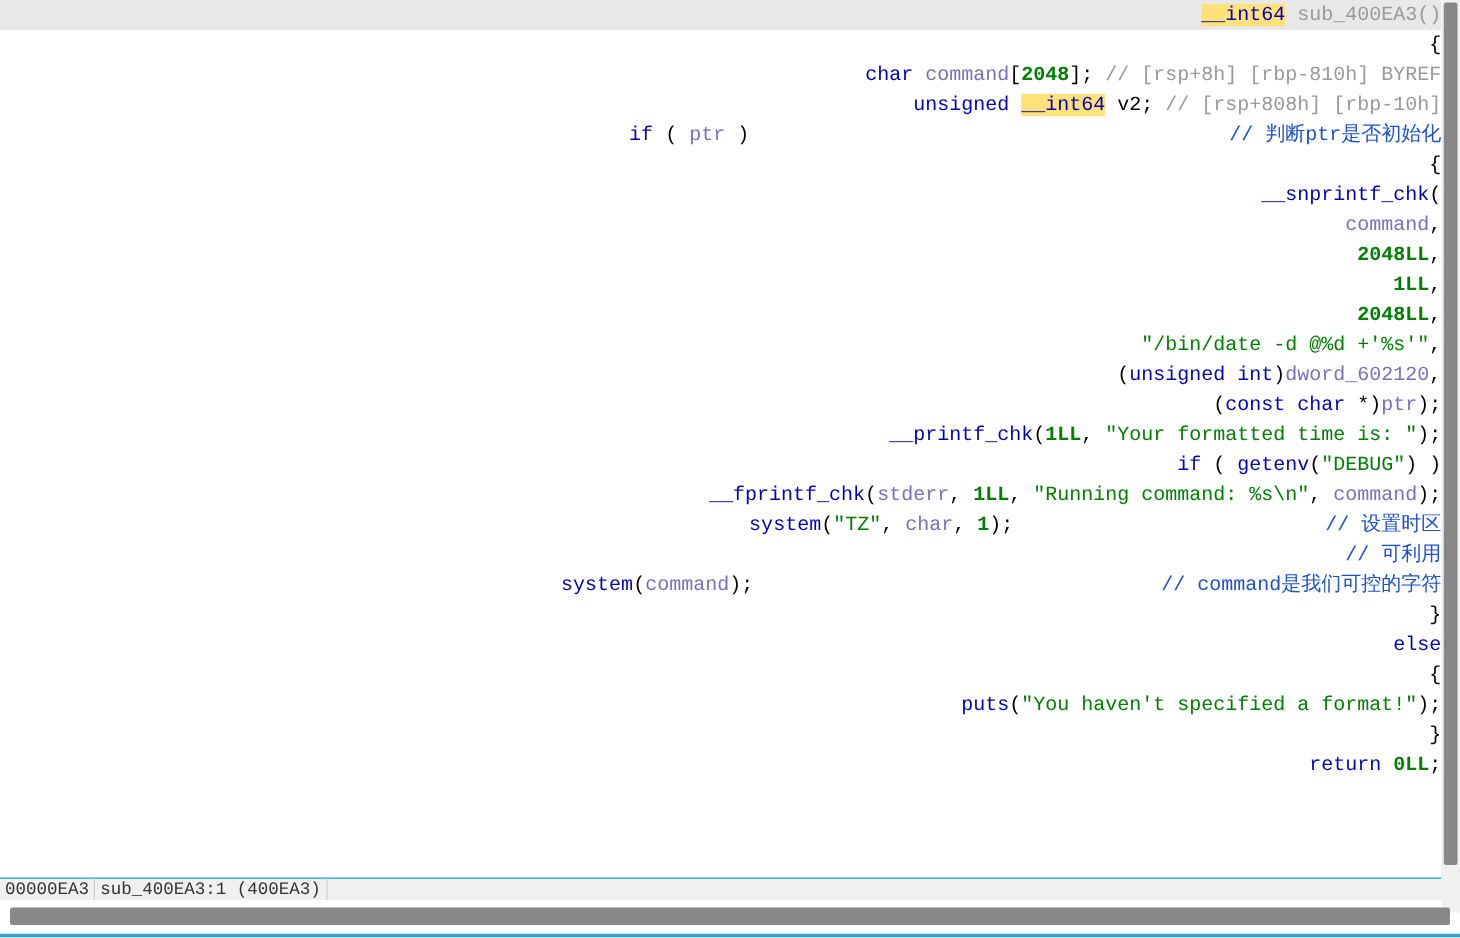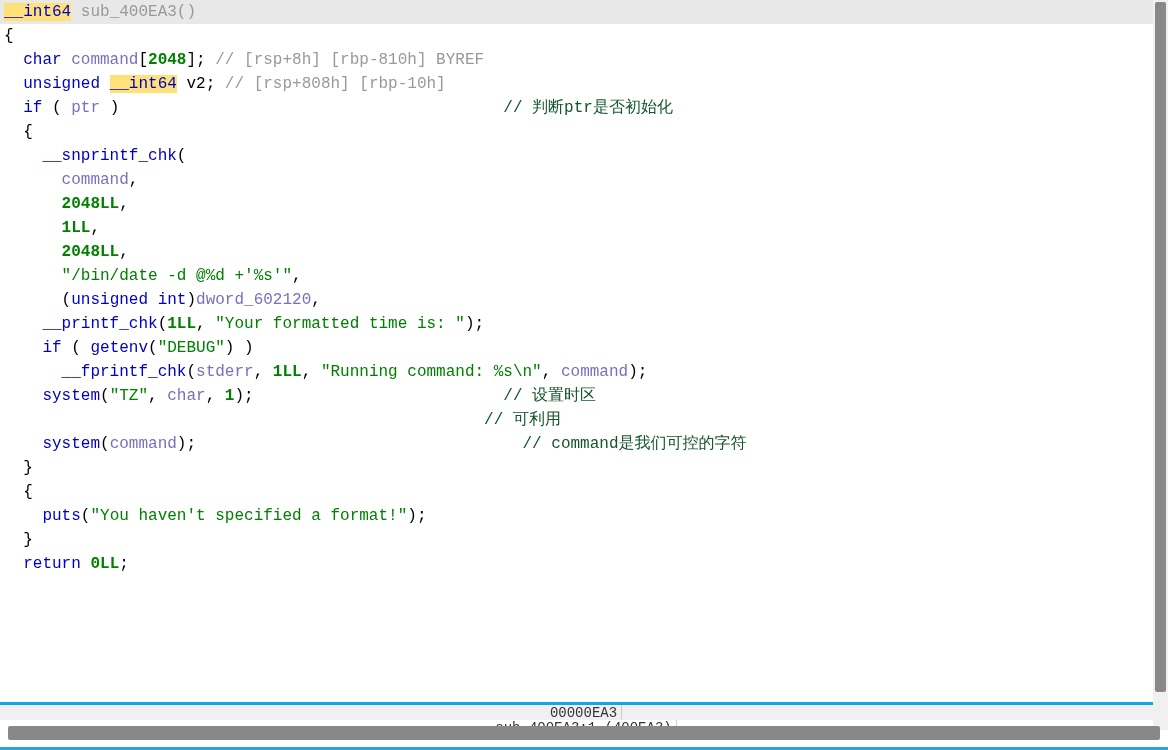--- a/index.html
+++ b/index.html
@@ -11,53 +11,53 @@
     height: 750px;
     overflow: hidden;
     position: relative;
   }
   .code-area {
     width: 1153px;
     height: 703px;
     overflow: hidden;
     background: #ffffff;
     line-height: 24px;
+    text-align: right;
   }
   .line {
     white-space: pre;
     padding-left: 4px;
   }
   .kw { color: #0000c0; }
   .type { color: #0000c0; }
   .var { color: #7a6fbf; }
   .num { color: #008000; font-weight: bold; }
   .str { color: #008000; }
-  .cmt { color: #14532d; }
+  .cmt { color: #1d4ed8; }
   .grey-cmt { color: #999999; }
   .highlight-line {
     background: #e8e8e8;
     display: block;
     width: 100%;
   }
   .hl-yellow {
     background: #ffe17a;
   }
   .status-bar {
     position: absolute;
     bottom: 30px;
     left: 0;
     height: 18px;
     width: 1168px;
     background: #f0f0f0;
-    border-top: 3px solid #0ea5e9;
+    border-top: 1px solid #0ea5e9;
     font-size: 14px;
     color: #333;
     display: flex;
     align-items: center;
-    flex-direction: column;
   }
   .status-cell {
     padding: 0 4px;
     border-right: 1px solid #ccc;
     height: 100%;
     display: flex;
     align-items: center;
   }
   .hscroll {
     position: absolute;
@@ -105,27 +105,29 @@
   <div class="line"><span></span></div>
   <div class="line"><span class="kw">  if</span><span> ( </span><span class="var">ptr</span><span> )                                        </span><span class="cmt">// 判断ptr是否初始化</span></div>
   <div class="line"><span>  {</span></div>
   <div class="line"><span class="type">    __snprintf_chk</span><span>(</span></div>
   <div class="line"><span class="var">      command</span><span>,</span></div>
   <div class="line"><span>      </span><span class="num">2048LL</span><span>,</span></div>
   <div class="line"><span>      </span><span class="num">1LL</span><span>,</span></div>
   <div class="line"><span>      </span><span class="num">2048LL</span><span>,</span></div>
   <div class="line"><span>      </span><span class="str">"/bin/date -d @%d +'%s'"</span><span>,</span></div>
   <div class="line"><span>      (</span><span class="type">unsigned int</span><span>)</span><span class="var">dword_602120</span><span>,</span></div>
+  <div class="line"><span>      (</span><span class="type">const char</span><span> *)</span><span class="var">ptr</span><span>);</span></div>
   <div class="line"><span class="type">    __printf_chk</span><span>(</span><span class="num">1LL</span><span>, </span><span class="str">"Your formatted time is: "</span><span>);</span></div>
   <div class="line"><span class="kw">    if</span><span> ( </span><span class="type">getenv</span><span>(</span><span class="str">"DEBUG"</span><span>) )</span></div>
   <div class="line"><span class="type">      __fprintf_chk</span><span>(</span><span class="var">stderr</span><span>, </span><span class="num">1LL</span><span>, </span><span class="str">"Running command: %s\n"</span><span>, </span><span class="var">command</span><span>);</span></div>
   <div class="line"><span class="type">    system</span><span>(</span><span class="str">"TZ"</span><span>, </span><span class="var">char</span><span>, </span><span class="num">1</span><span>);                          </span><span class="cmt">// 设置时区</span></div>
   <div class="line"><span>                                                  </span><span class="cmt">// 可利用</span></div>
   <div class="line"><span class="type">    system</span><span>(</span><span class="var">command</span><span>);                                  </span><span class="cmt">// command是我们可控的字符</span></div>
   <div class="line"><span>  }</span></div>
+  <div class="line"><span class="kw">  else</span></div>
   <div class="line"><span>  {</span></div>
   <div class="line"><span class="type">    puts</span><span>(</span><span class="str">"You haven't specified a format!"</span><span>);</span></div>
   <div class="line"><span>  }</span></div>
   <div class="line"><span class="kw">  return</span><span> </span><span class="num">0LL</span><span>;</span></div>
 </div>
 
 <div class="status-bar">
   <div class="status-cell">00000EA3</div>
   <div class="status-cell">sub_400EA3:1 (400EA3)</div>
 </div>

